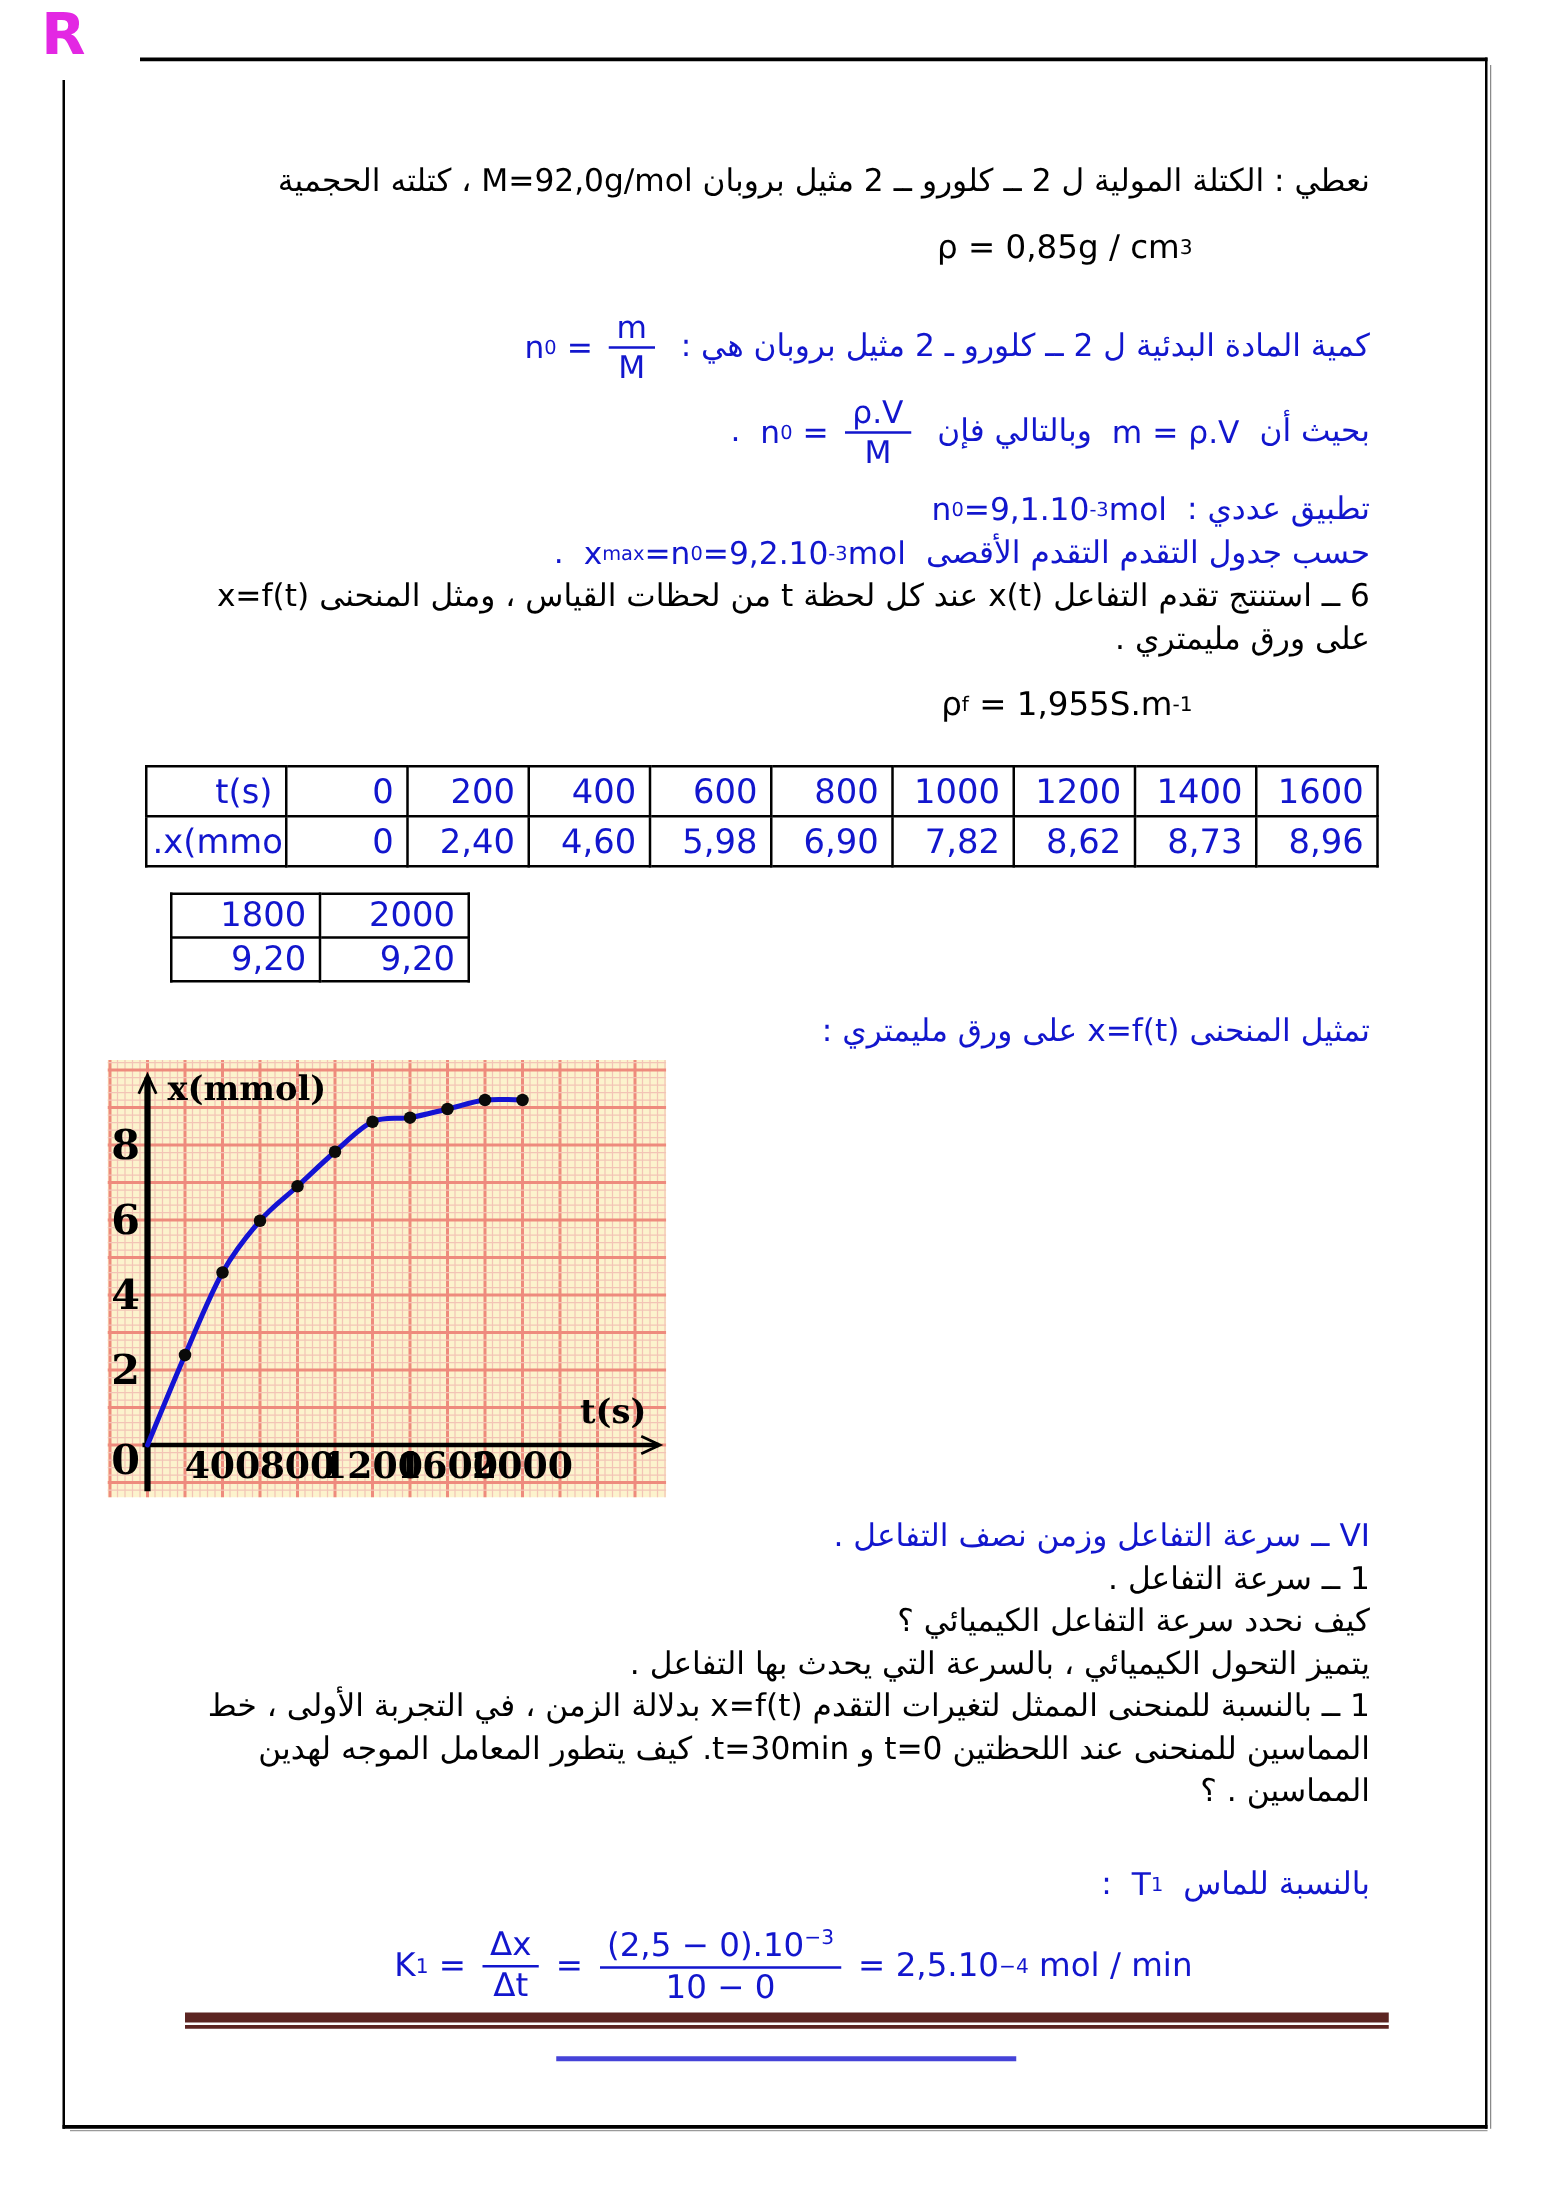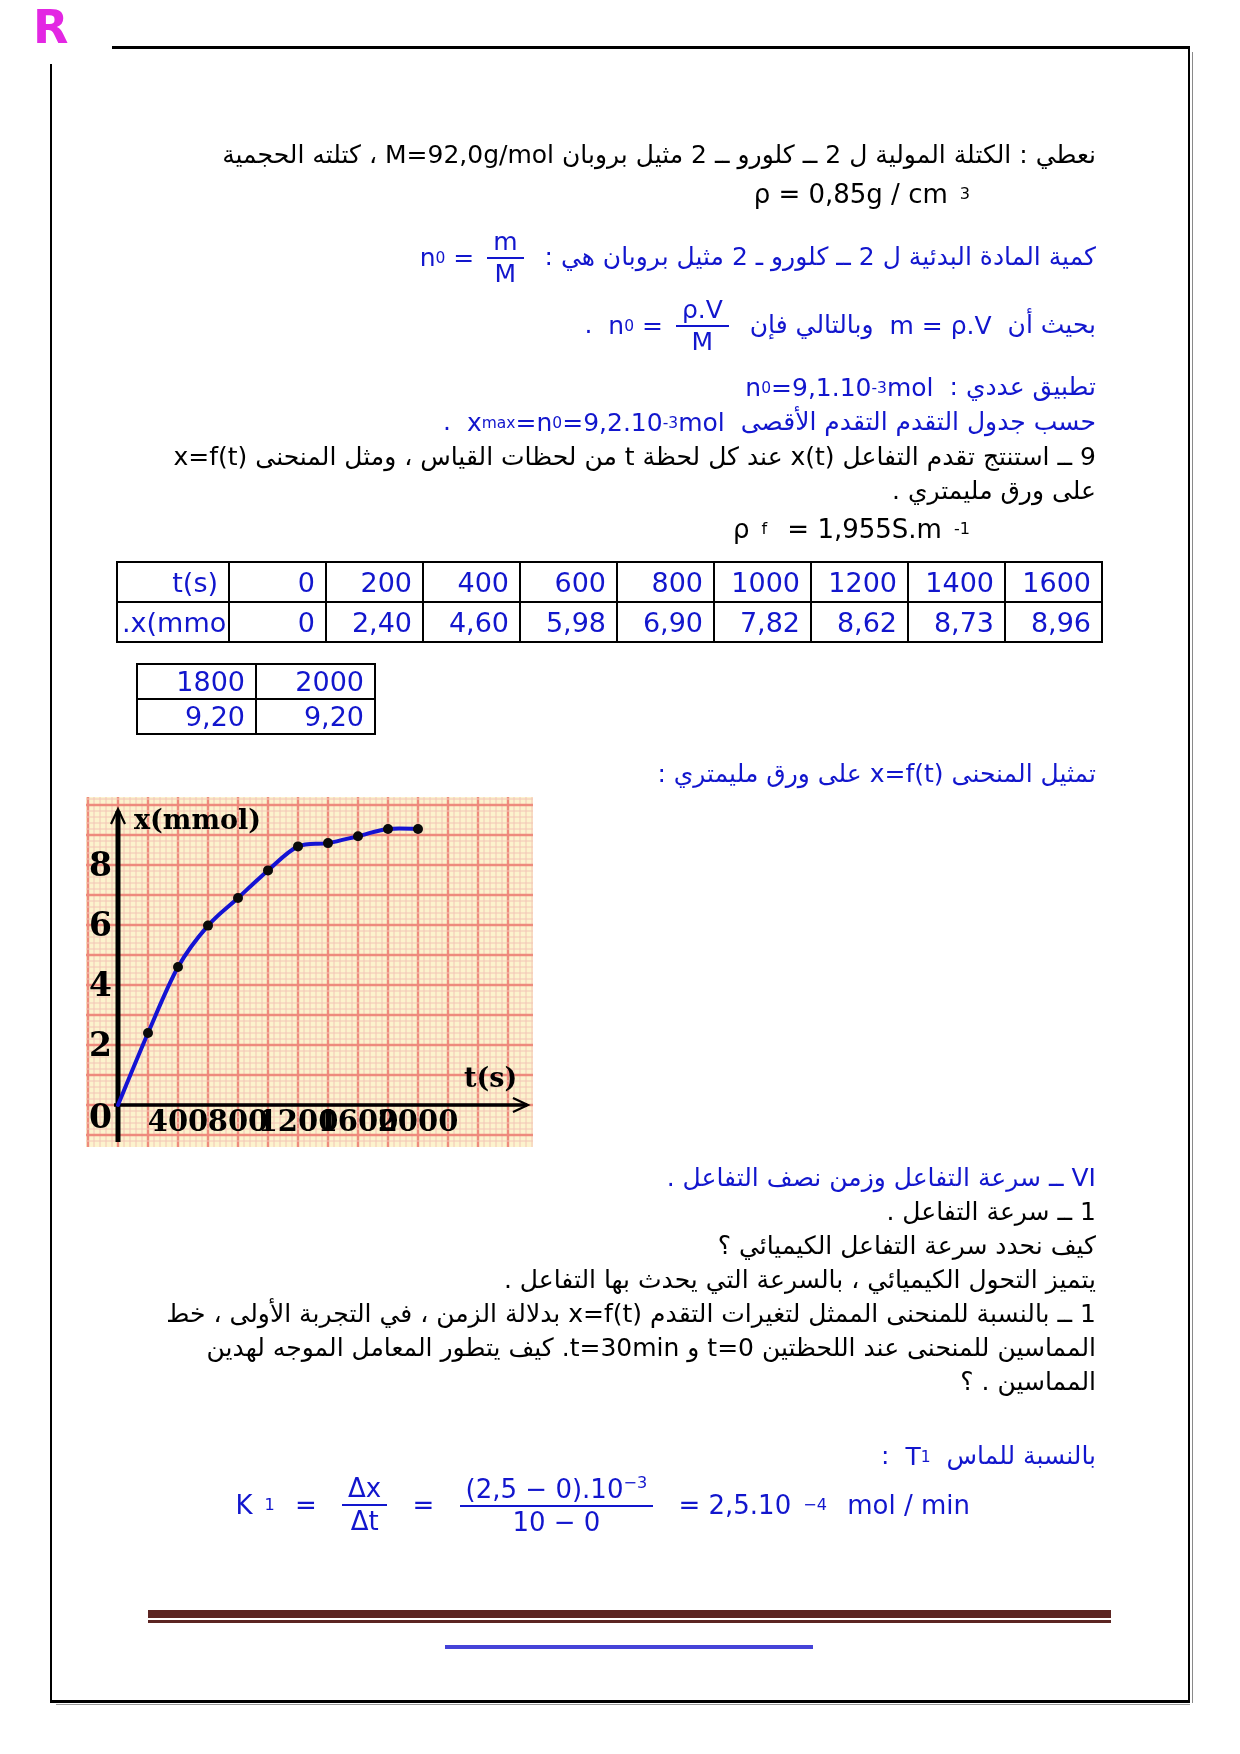--- a/index.html
+++ b/index.html
@@ -10,36 +10,36 @@
   .logo{position:absolute;left:33px;top:0px;font-size:46px;font-weight:bold;color:#e327e3;
         font-family:"DejaVu Sans",sans-serif;}
   .frame-top{position:absolute;left:112px;top:46px;width:1078px;height:3px;background:#000;}
   .frame-left{position:absolute;left:50px;top:64px;width:2px;height:1639px;background:#000;}
   .frame-right{position:absolute;left:1188px;top:46px;width:2px;height:1657px;background:#000;}
   .frame-right-shadow{position:absolute;left:1192px;top:52px;width:1px;height:1651px;background:#8a8a8a;}
   .frame-bottom{position:absolute;left:50px;top:1700px;width:1140px;height:3px;background:#000;}
   .frame-bottom-shadow{position:absolute;left:56px;top:1704px;width:1134px;height:1px;background:#9a9a9a;}
 
   
-  .content{position:absolute;left:66px;top:138px;width:1030px;}
+  .content{position:absolute;left:66px;top:128px;width:1030px;}
   p{margin:0;padding:0;}
   .ar{direction:rtl;text-align:right;font-size:25px;line-height:34px;color:#000;}
   .blue{color:#1216cd;}
   .b{font-weight:normal;}
   .gap8{margin-top:8px;} .gap14{margin-top:14px;} .gap22{margin-top:22px;} .gap40{margin-top:40px;}
 
   .math{direction:ltr;display:inline-flex;align-items:center;white-space:pre;margin:0 8px;vertical-align:middle;}
   sub{font-size:0.62em;} sup{font-size:0.62em;}
   .frac{display:inline-flex;flex-direction:column;align-items:center;vertical-align:middle;
         margin:0 5px;line-height:1.12;}
   .frac .num{border-bottom:2px solid currentColor;padding:0 6px 1px;}
   .frac .den{padding-top:1px;}
 
   .eq-line{direction:ltr;text-align:right;padding-right:126px;font-size:26px;line-height:40px;}
-  .eq-line .math{margin:0;gap:12px;}
+  .eq-line .math{margin:16px;}
 
   
   table{border-collapse:collapse;table-layout:fixed;direction:ltr;}
   .tbl td{border:2px solid #000;color:#1216cd;font-size:27px;text-align:right;
           padding:1px 10px 1px 4px;overflow:hidden;}
   .tbl1{margin:12px 0 0 50px;width:985px;}
   .tbl1 td{height:36px;}
   .tbl2{margin:20px 0 0 70px;width:238px;}
   .tbl2 td{height:28px;}
   .lblflex{display:flex;justify-content:space-between;align-items:baseline;}
@@ -93,21 +93,21 @@
       <span>تطبيق عددي :</span>
       <span class="math" dir="ltr"><span>n</span><sub>0</sub><span>=9,1.10</span><sup>-3</sup><span>mol</span></span>
     </p>
 
     <p class="ar blue">
       <span>حسب جدول التقدم  التقدم الأقصى</span>
       <span class="math" dir="ltr"><span>x</span><sub>max</sub><span>=n</span><sub>0</sub><span>=9,2.10</span><sup>-3</sup><span>mol</span></span>
       <span>.</span>
     </p>
 
-    <p class="ar"><span>9 ــ استنتج تقدم التفاعل x(t) عند كل لحظة t من لحظات القياس ، ومثل المنحنى x=f(t)</span></p>
+    <p class="ar"><span>6 ــ استنتج تقدم التفاعل x(t) عند كل لحظة t من لحظات القياس ، ومثل المنحنى x=f(t)</span></p>
     <p class="ar"><span>على ورق مليمتري .</span></p>
 
     <div class="eq-line">
       <span class="math"><span>ρ</span><sub>f</sub><span> = 1,955S.m</span><sup>-1</sup></span>
     </div>
 
     <table class="tbl tbl1">
       <colgroup>
           <col style="width:112px">
           <col span="9" style="width:97px">

